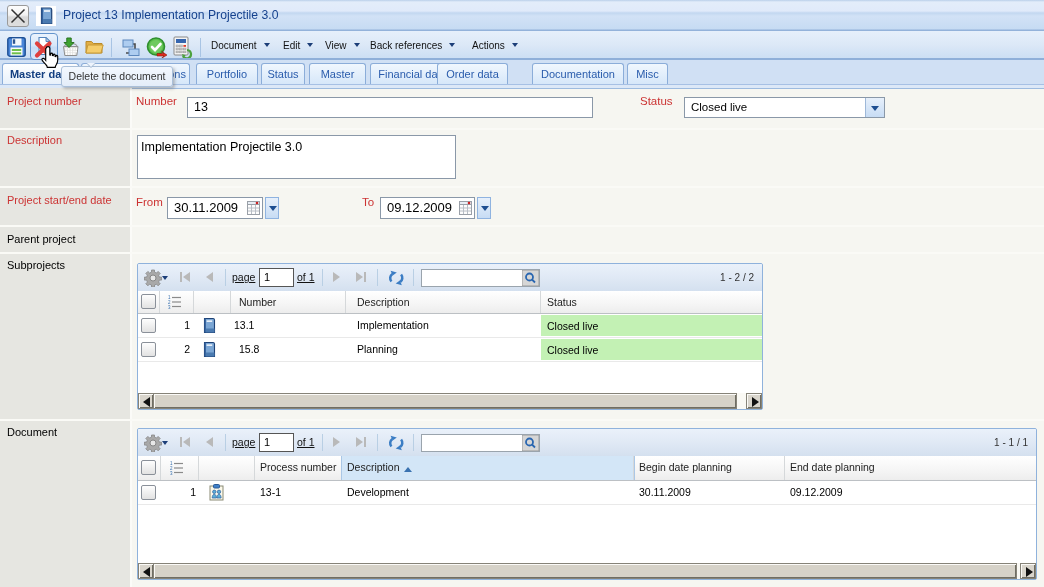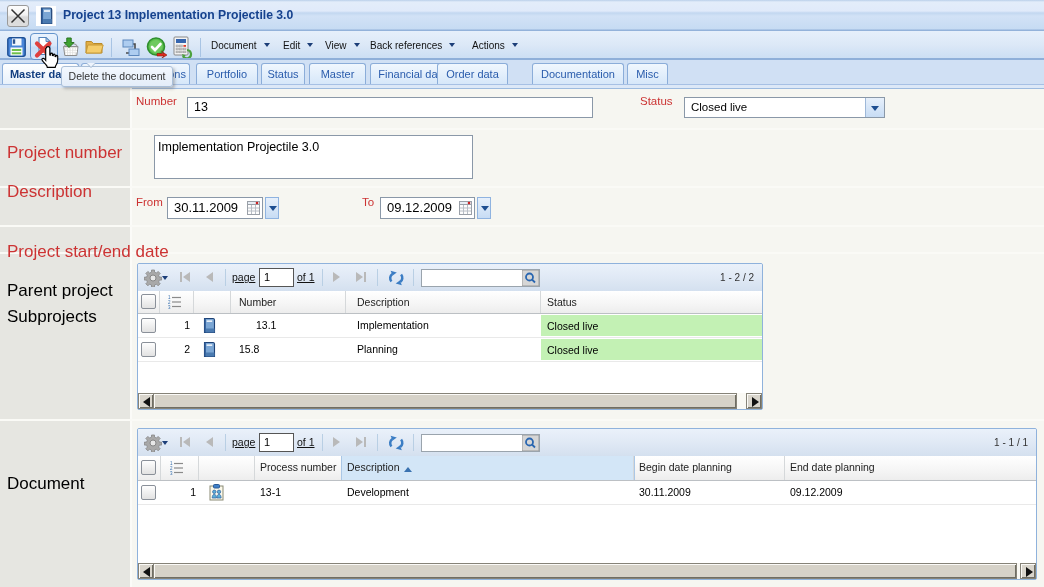--- a/index.html
+++ b/index.html
@@ -4,39 +4,39 @@
 <style>
   html,body{margin:0;padding:0;}
   body{width:1044px;height:587px;position:relative;overflow:hidden;
        font-family:"Liberation Sans",sans-serif;background:#f6f6f1;}
   .abs{position:absolute;}
   
   #titlebar{left:0;top:0;width:1044px;height:31px;
     background:linear-gradient(to bottom,#b9cfe9 0px,#e3edfa 2px,#e0eafa 11px,#c2d7f0 13px,#d2e2f6 16px,#c6dbf3 29px,#93b2da 30px);}
   #closebtn{left:7px;top:5px;width:20px;height:20px;border:1px solid #9a9a9a;border-radius:3px;
     background:linear-gradient(to bottom,#fdfdfd 0%,#f2f2f2 45%,#d9d9d9 55%,#dedede 100%);}
-  #title{left:63px;top:8px;font-size:12.2px;font-weight:bold;color:#16428e;}
+  #title{left:63px;top:8px;font-size:12.2px;font-weight:normal;color:#16428e;}
   #toolbar{left:0;top:31px;width:1044px;height:27px;
     background:linear-gradient(to bottom,#e6effb 0px,#dce8f7 14px,#cddff4 26px);}
   #toolbar2{left:0;top:58px;width:1044px;height:2px;background:#8fafd9;}
   .vsep{width:1px;background:#a8c4e4;}
   .menu{top:40px;font-size:10px;color:#111;}
   .menu .tri{display:inline-block;width:0;height:0;border-left:3.5px solid transparent;
     border-right:3.5px solid transparent;border-top:4px solid #1c3e78;margin-left:7px;vertical-align:2px;}
   
   #tabstrip{left:0;top:60px;width:1044px;height:28px;background:#d0e0f4;}
   #tabline{left:0;top:84px;width:1044px;height:5px;background:linear-gradient(to bottom,#a6c0e4 0px,#a6c0e4 1px,#dce8f7 1px,#dce8f7 4px,#9dbbdf 4px);}
   .tab{top:63px;height:20px;border:1px solid #8badd9;border-bottom:none;border-radius:3px 3px 0 0;
     background:linear-gradient(to bottom,#f0f7fe 0%,#d6e7f9 100%);
     font-size:11px;color:#2a5cac;text-align:center;line-height:20px;overflow:hidden;}
   
   #sidebar{left:0;top:88px;width:130px;height:499px;background:#e6e6e1;}
   #vdivider{left:130px;top:88px;width:2px;height:499px;background:#fbfbf8;}
   .hline{left:0;width:1044px;height:2px;background:#fafaf6;}
-  .sl{left:7px;font-size:17px;color:#000;margin-top:48px;}
+  .sl{left:7px;font-size:11px;color:#000;}
   .red{color:#cc3333;}
   .flabel{font-size:11.5px;color:#cc3333;}
   .tbox{border:1px solid #8a98a8;background:#fff;font-size:12.5px;color:#000;}
   
   .grid{background:#fff;border:1px solid #8fb2dc;border-radius:2px;}
   .gtoolbar{left:0;top:0;right:0;height:27px;border-radius:2px 2px 0 0;
     background:linear-gradient(to bottom,#eaf1fa 0%,#e0e9f5 50%,#d4e0ef 100%);
     border-bottom:1px solid #a9bfd8;}
   .ghead{left:0;right:0;background:linear-gradient(to bottom,#ffffff 0%,#f5f5f5 60%,#ededed 100%);
     border-bottom:1px solid #bcc0c4;}
@@ -203,21 +203,21 @@
   <div class="abs tbox" style="left:187px;top:97px;width:398px;height:19px;padding-left:6px;line-height:19px;">13</div>
   <div class="abs flabel" style="left:640px;top:95px;">Status</div>
   <div class="abs tbox" style="left:684px;top:97px;width:199px;height:19px;">
      <div class="abs" style="left:6px;top:0;line-height:19px;font-size:11.5px;">Closed live</div>
      <div class="abs" style="right:0;top:0;width:18px;height:19px;border-left:1px solid #9eb8d8;
           background:linear-gradient(to bottom,#e7f0fb,#c7dcf4);">
        <div style="position:absolute;left:5px;top:8px;width:0;height:0;border-left:4px solid transparent;border-right:4px solid transparent;border-top:5px solid #1d4e91;"></div>
      </div>
   </div>
 
-  <div class="abs tbox" style="left:154px;top:135px;width:317px;height:42px;">
+  <div class="abs tbox" style="left:137px;top:135px;width:317px;height:42px;">
     <div class="abs" style="left:3px;top:4px;font-size:12.5px;">Implementation Projectile 3.0</div>
   </div>
 
   <div class="abs flabel" style="left:136px;top:196px;">From</div>
   <div class="abs tbox" style="left:167px;top:197px;width:94px;height:20px;">
     <div class="abs" style="left:6px;top:0;line-height:20px;font-size:13px;">30.11.2009</div>
     <div class="abs calicon" style="right:2px;top:3px;"><svg width="13" height="14">
         <rect x="0.5" y="0.5" width="12" height="13" fill="#fdfdfd" stroke="#9aa0a8"></rect>
         <rect x="0.5" y="0.5" width="12" height="3" fill="#e8eef5" stroke="#9aa0a8"></rect>
         <circle cx="10" cy="2" r="1.3" fill="#cc2222"></circle>
@@ -319,21 +319,21 @@
     </div>
     <div class="abs grow" style="top:50px;">
       <div class="abs cb" style="left:3px;top:4px;"></div>
       <div class="abs gtext" style="left:40px;width:12px;text-align:right;">1</div>
       <div class="abs minibook" style="left:64px;top:3px;"><svg width="15" height="17">
           <path d="M2.5 1.5 h8.5 c.9 0 1.5.6 1.5 1.5 v12.5 h-10 z" fill="#7ba6d4" stroke="#1e4276" stroke-width="1.1"></path>
           <path d="M2.5 1.5 h1.4 v14 h-1.4 z" fill="#32609c"></path>
           <rect x="4.6" y="3.4" width="5.6" height="1.5" fill="#f4f8fc"></rect>
           <path d="M3.9 11.5 h8.6 v4 h-8.6 z" fill="#4a7ab0"></path>
         </svg></div>
-      <div class="abs gtext" style="left:118px;">13.1</div>
+      <div class="abs gtext" style="left:96px;">13.1</div>
       <div class="abs gtext" style="left:219px;">Implementation</div>
       <div class="abs" style="left:403px;right:0;top:1px;bottom:1px;background:#c3f1b4;">
         <div class="abs gtext" style="left:6px;">Closed live</div>
       </div>
     </div>
     <div class="abs grow" style="top:74px;">
       <div class="abs cb" style="left:3px;top:4px;"></div>
       <div class="abs gtext" style="left:40px;width:12px;text-align:right;">2</div>
       <div class="abs minibook" style="left:64px;top:3px;"><svg width="15" height="17">
           <path d="M2.5 1.5 h8.5 c.9 0 1.5.6 1.5 1.5 v12.5 h-10 z" fill="#7ba6d4" stroke="#1e4276" stroke-width="1.1"></path>

